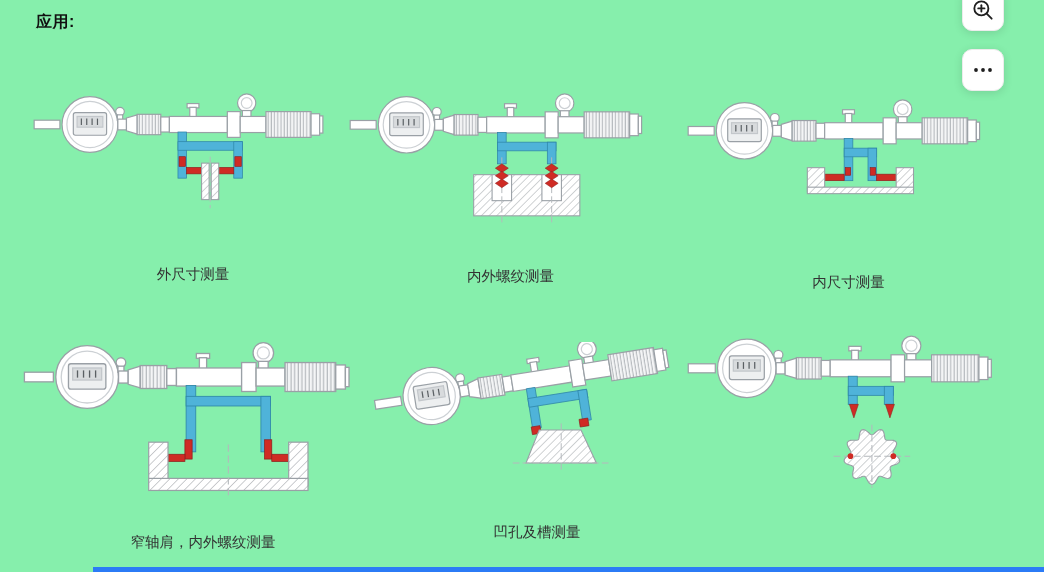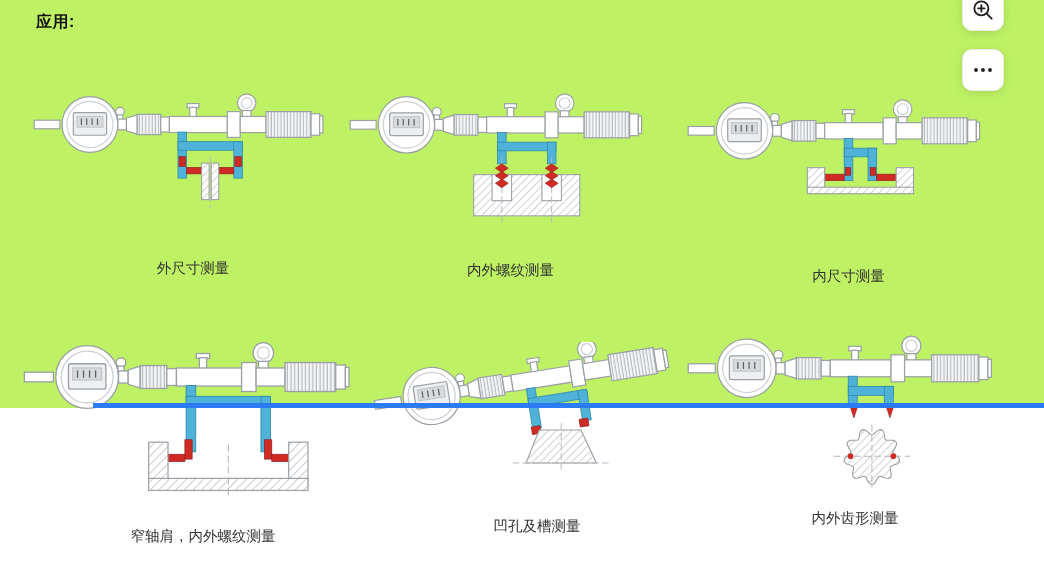--- a/index.html
+++ b/index.html
@@ -1,27 +1,27 @@
 <!DOCTYPE html>
 <html style="--accent-blue: #4fb3d9; --accent-red: #cf2b24; --red-stroke: #8f1d1d; --line: #9aa0a6; --dash: #b4b8bc; --knurl-line: #b6babe; --hatch-line: #a9adb1; --scrollbar-blue: #2b7bf6;"><head>
 <meta charset="utf-8">
 <style>
   *{margin:0;padding:0;box-sizing:border-box}
   html,body{width:1044px;height:572px;background:#fff;overflow:hidden;
     font-family:"Liberation Sans","DejaVu Sans",sans-serif;color:#222}
-  .page{position:relative;width:1044px;height:408px;background:#bef264}
+  .page{position:relative;width:1044px;height:572px;background:#86efac}
   .title{position:absolute;left:36px;top:12px;font-size:16px;font-weight:700;color:#111;letter-spacing:.5px}
   .fab{position:absolute;left:962px;width:42px;height:42px;background:#fff;border:1px solid #ececec;
     border-radius:10px;display:flex;align-items:center;justify-content:center;
     box-shadow:0 2px 10px rgba(0,0,0,.12);cursor:pointer}
   .fab-zoom{top:-11px}
   .fab-more{top:49px}
   .card{position:absolute;text-align:center}
   .card svg{width:100%;display:block}
-  figcaption{font-size:14.5px;color:#333;margin-top:10px}
+  figcaption{font-size:14.5px;color:#333;margin-top:16px}
   .c1{left:32px;top:88px;width:322px}
   .c2{left:348px;top:88px;width:325px}
   .c3{left:686px;top:94px;width:325px}
   .c4{left:22px;top:336px;width:362px}
   .c5{left:372px;top:342px;width:330px}
   .c6{left:686px;top:330px;width:338px}
   .hbar{position:absolute;left:93px;right:0;bottom:0;height:5px;background:var(--scrollbar-blue,#2b7bf6)}
 </style>
 </head>
 <body>
@@ -390,17 +390,16 @@
 <rect x="176" y="50" width="8" height="16"></rect>
 </g>
         <polygon points="145,66 153,66 149,78" fill="#cf2b24" stroke="#8f1d1d" stroke-width="0.5"></polygon>
         <polygon points="177,66 185,66 181,78" fill="#cf2b24" stroke="#8f1d1d" stroke-width="0.5"></polygon>
         <path d="M187.0 112.0L188.2 113.0L189.1 114.2L189.6 115.3L189.6 116.5L189.1 117.5L188.1 118.4L186.8 119.1L185.3 119.6L183.9 120.1L182.7 120.5L181.8 121.1L181.3 121.8L181.2 122.7L181.4 123.9L181.7 125.3L182.0 126.8L182.1 128.3L181.9 129.7L181.4 130.8L180.5 131.5L179.4 131.8L178.0 131.6L176.5 131.2L175.0 130.7L173.7 130.1L172.6 129.8L171.7 129.8L170.9 130.2L170.3 131.0L169.6 132.2L168.9 133.5L168.1 134.8L167.2 136.0L166.1 136.7L165.0 137.0L163.9 136.7L162.8 136.0L161.9 134.8L161.1 133.5L160.4 132.2L159.7 131.0L159.1 130.2L158.3 129.8L157.4 129.8L156.3 130.1L155.0 130.7L153.5 131.2L152.0 131.6L150.6 131.8L149.5 131.5L148.6 130.8L148.1 129.7L147.9 128.3L148.0 126.8L148.3 125.3L148.6 123.9L148.8 122.7L148.7 121.8L148.2 121.1L147.3 120.5L146.1 120.1L144.7 119.6L143.2 119.1L141.9 118.4L140.9 117.5L140.4 116.5L140.4 115.3L140.9 114.2L141.8 113.0L143.0 112.0L144.2 111.1L145.2 110.2L146.0 109.4L146.3 108.6L146.2 107.7L145.7 106.7L145.0 105.5L144.2 104.2L143.5 102.8L143.1 101.4L143.1 100.2L143.6 99.2L144.5 98.5L145.8 98.0L147.3 97.9L148.8 97.9L150.3 97.9L151.5 97.9L152.5 97.7L153.1 97.1L153.5 96.2L153.7 94.9L153.9 93.5L154.2 91.9L154.6 90.5L155.3 89.3L156.2 88.6L157.3 88.4L158.5 88.6L159.8 89.3L161.0 90.2L162.2 91.2L163.2 92.2L164.1 92.8L165.0 93.0L165.9 92.8L166.8 92.2L167.8 91.2L169.0 90.2L170.2 89.3L171.5 88.6L172.7 88.4L173.8 88.6L174.7 89.3L175.4 90.5L175.8 91.9L176.1 93.5L176.3 94.9L176.5 96.2L176.9 97.1L177.5 97.7L178.5 97.9L179.7 97.9L181.2 97.9L182.7 97.9L184.2 98.0L185.5 98.5L186.4 99.2L186.9 100.2L186.9 101.4L186.5 102.8L185.8 104.2L185.0 105.5L184.3 106.7L183.8 107.7L183.7 108.6L184.0 109.4L184.8 110.2L185.8 111.1L187.0 112.0Z" fill="url(#hatch5)" stroke="#9aa0a6"></path>
         <line x1="131" y1="112" x2="199" y2="112" stroke="#b4b8bc" stroke-dasharray="6 3" stroke-width="0.9"></line>
         <line x1="165" y1="84" x2="165" y2="140" stroke="#b4b8bc" stroke-dasharray="6 3" stroke-width="0.9"></line>
         <circle cx="146" cy="112" r="2.5" fill="#cf2b24"></circle>
         <circle cx="184" cy="112" r="2.5" fill="#cf2b24"></circle>
       </svg>
-    <figcaption>内外齿形测量</figcaption>
   </figure>
 
   <div class="hbar"></div>
 </div>
 
 </body></html>

